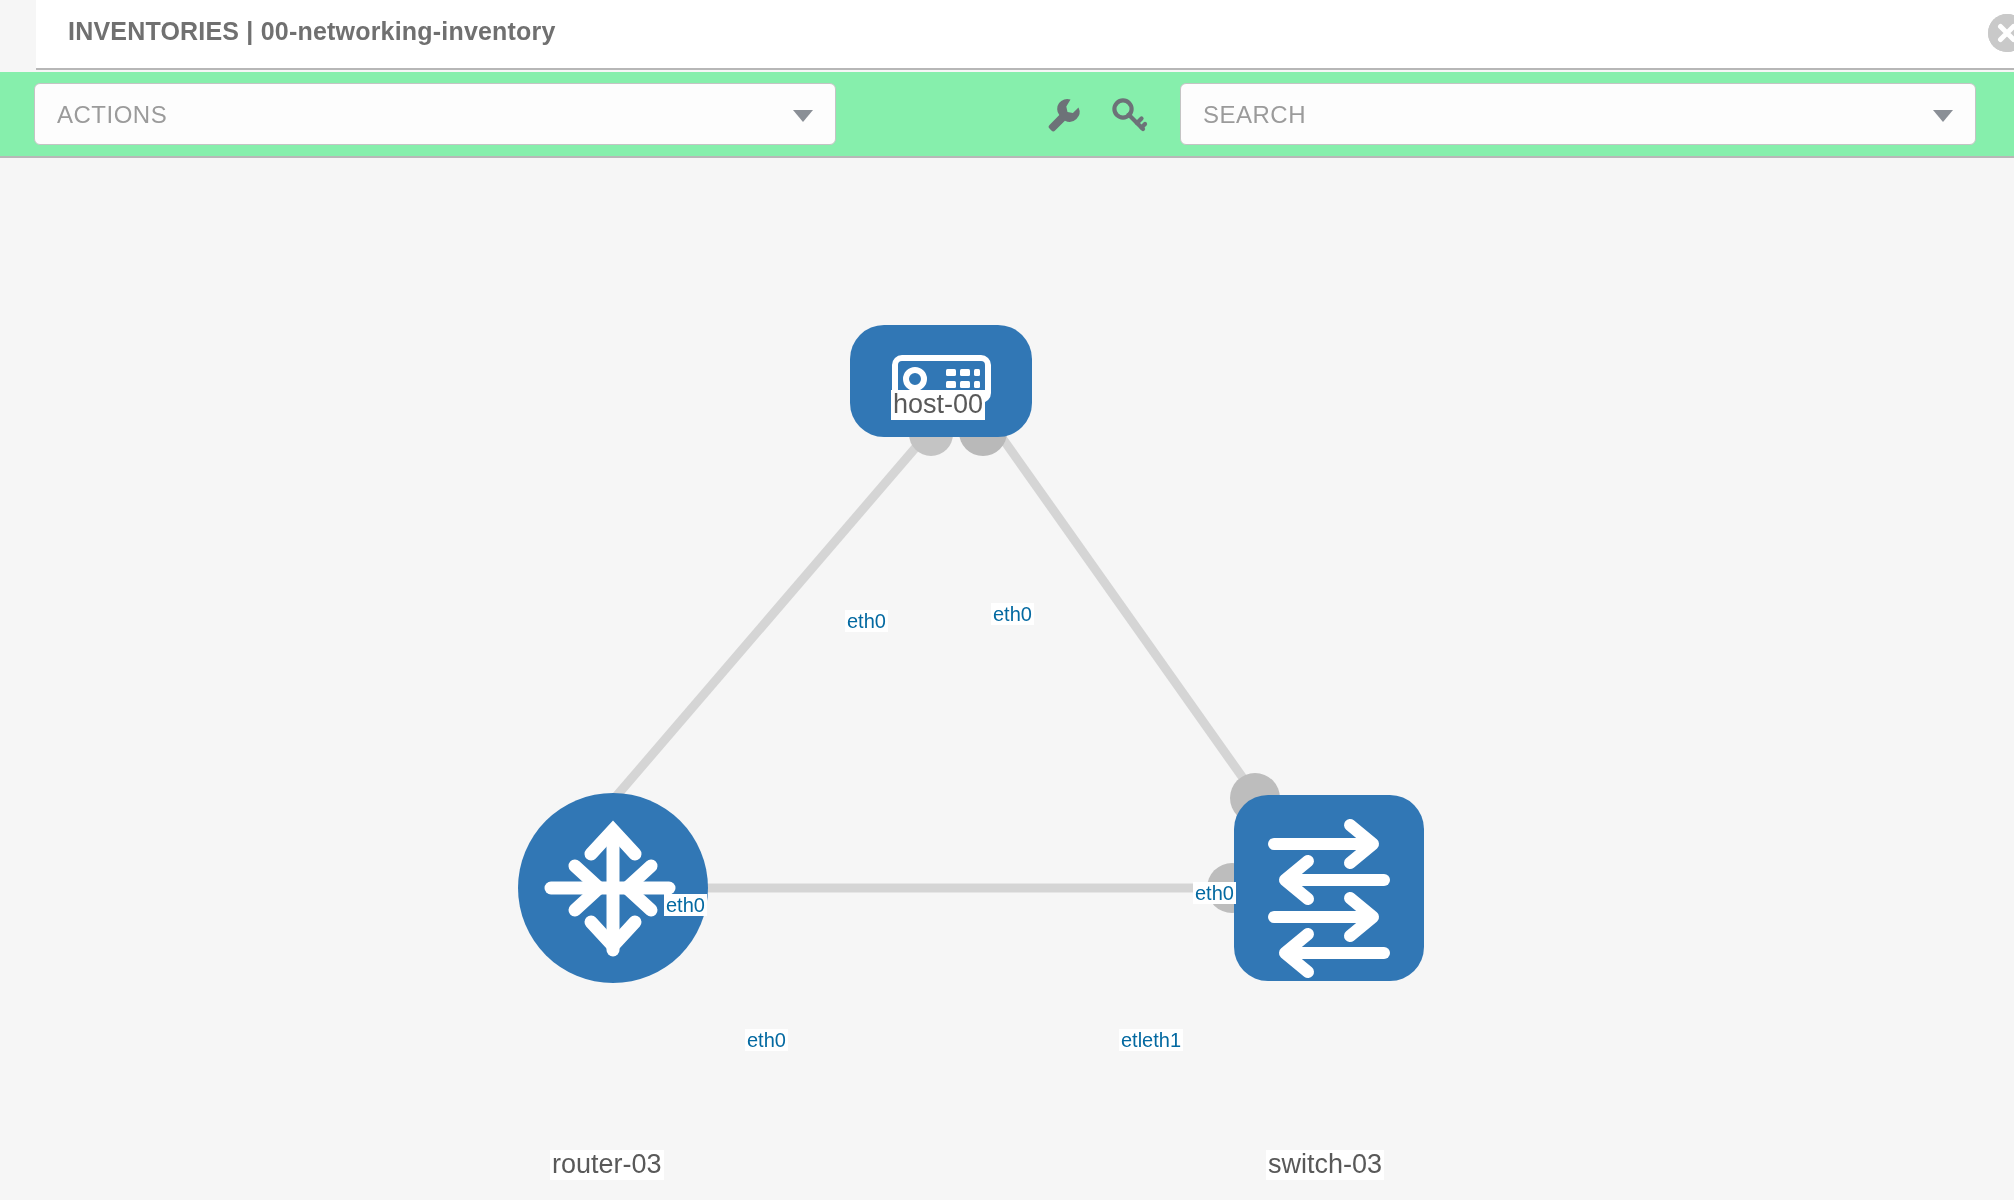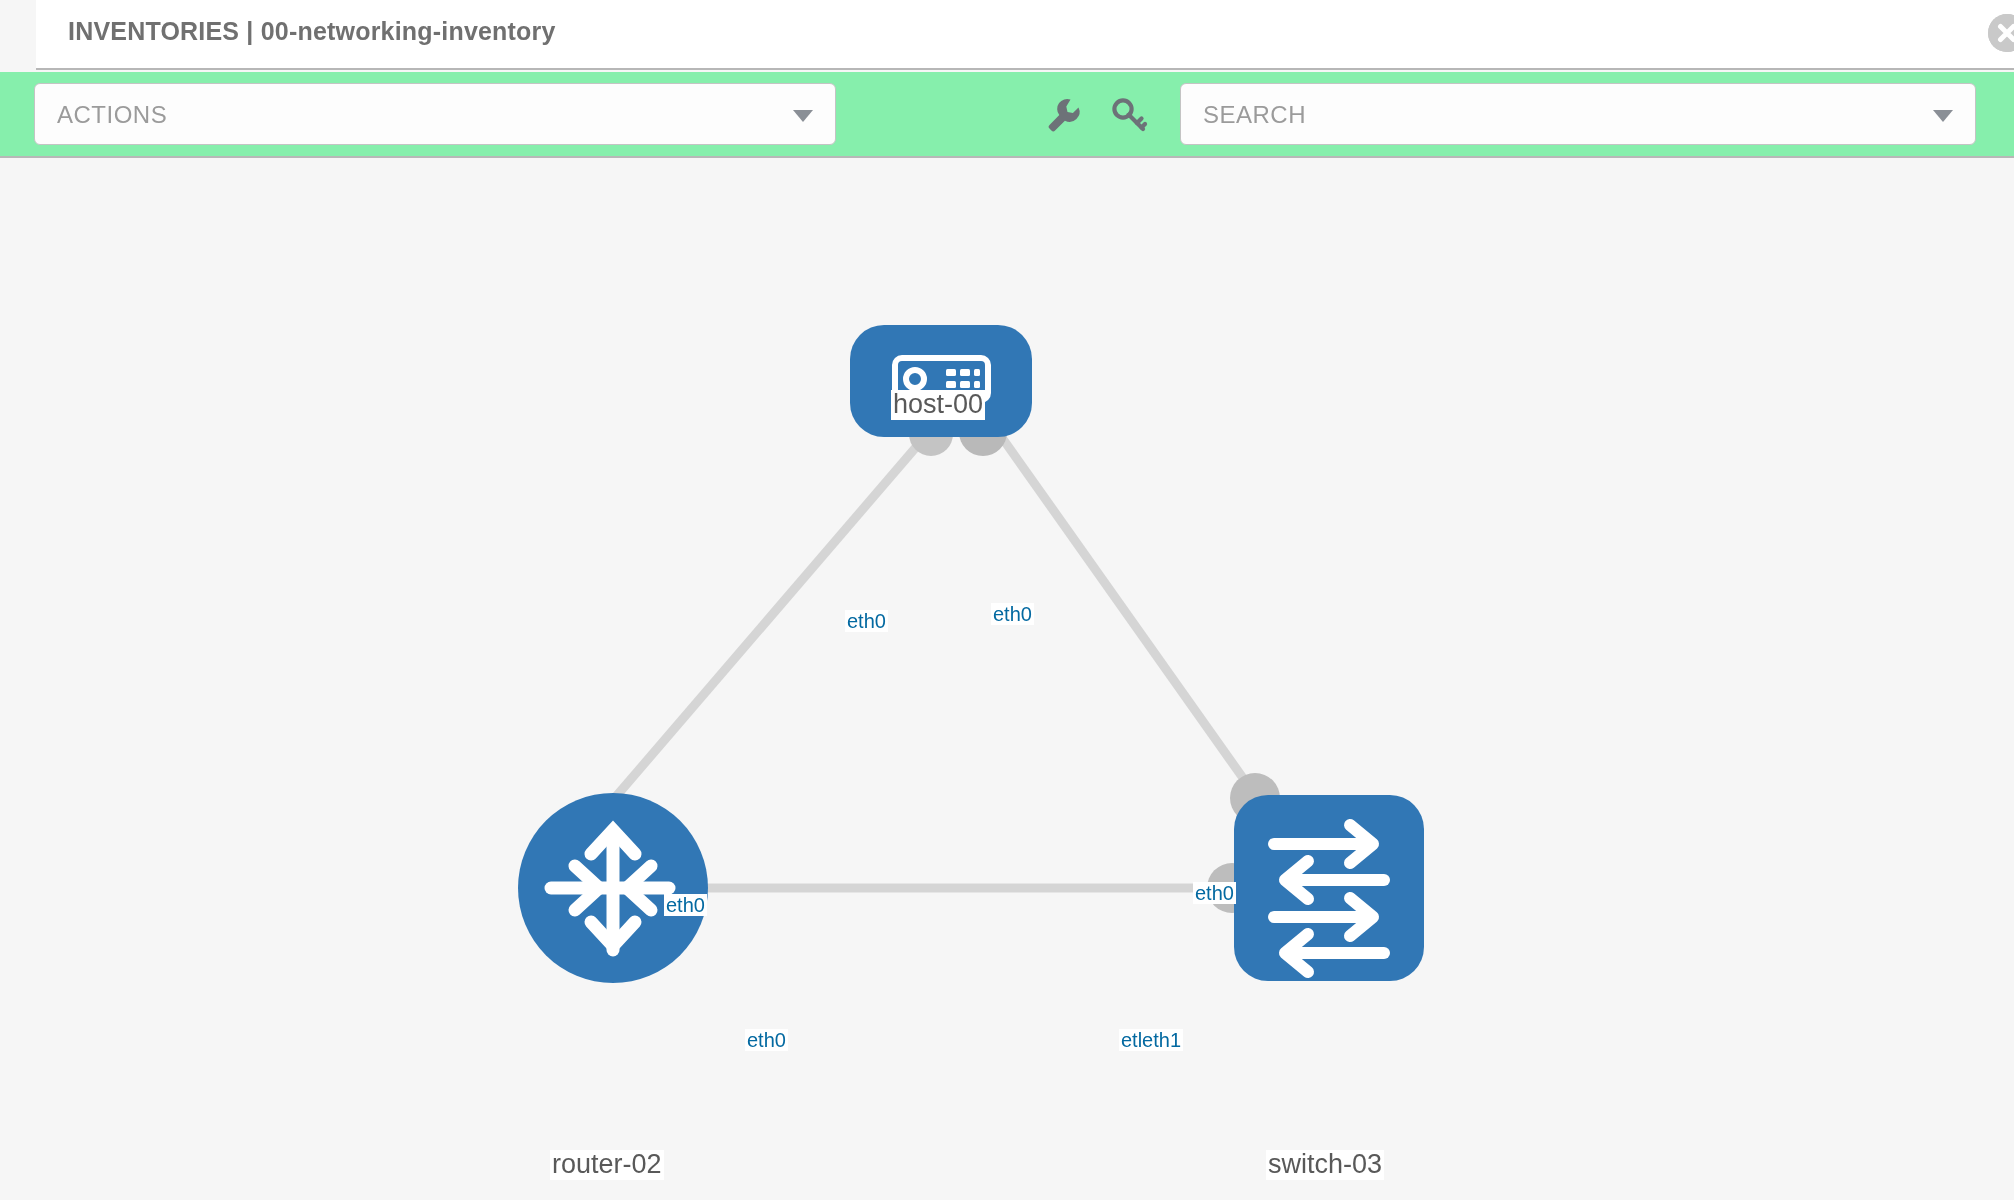--- a/index.html
+++ b/index.html
@@ -257,21 +257,21 @@
           <path d="M1285 701 L1262 720 L1285 739"></path>
           <path d="M1251 757 L1348 757"></path>
           <path d="M1327 738 L1350 757 L1327 776"></path>
           <path d="M1361 793 L1264 793"></path>
           <path d="M1285 774 L1262 793 L1285 812"></path>
         </g>
       </g>
     </svg>
 
     <div class="node-label" style="left:868px; top:230px;">host-00</div>
-    <div class="node-label" style="left:527px; top:990px;">router-02</div>
+    <div class="node-label" style="left:527px; top:990px;">router-03</div>
     <div class="node-label" style="left:1243px; top:990px;">switch-03</div>
 
     <div class="edge-label" style="left:822px; top:450px;">eth0</div>
     <div class="edge-label" style="left:968px; top:443px;">eth0</div>
     <div class="edge-label" style="left:641px; top:734px;">eth0</div>
     <div class="edge-label" style="left:1170px; top:722px;">eth0</div>
     <div class="edge-label" style="left:722px; top:869px;">eth0</div>
     <div class="edge-label" style="left:1096px; top:869px;">etleth1</div>
 
   </div>

